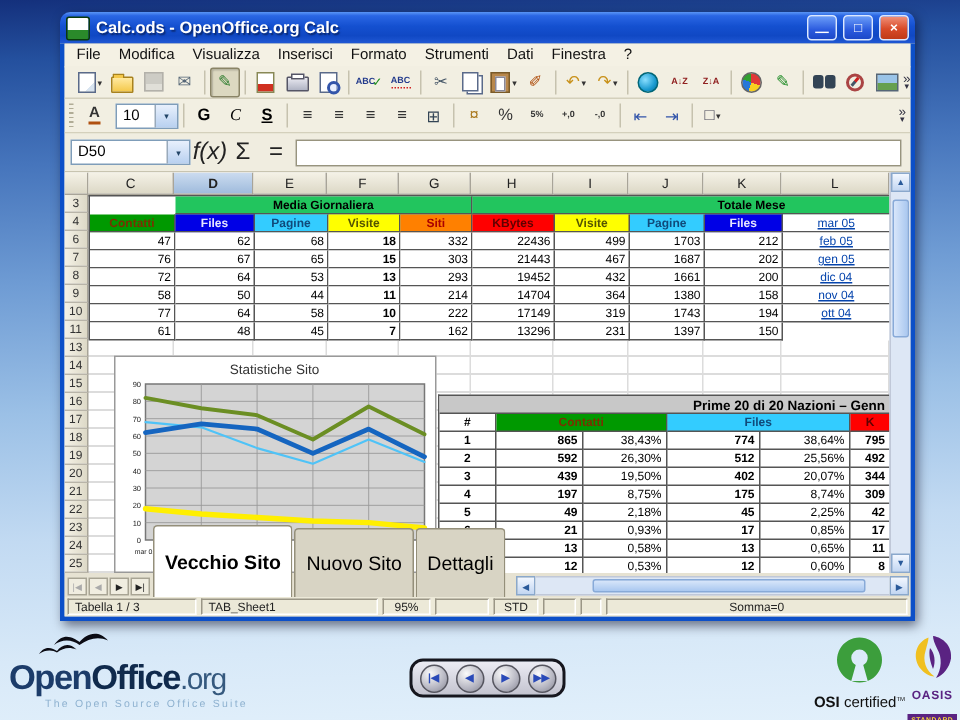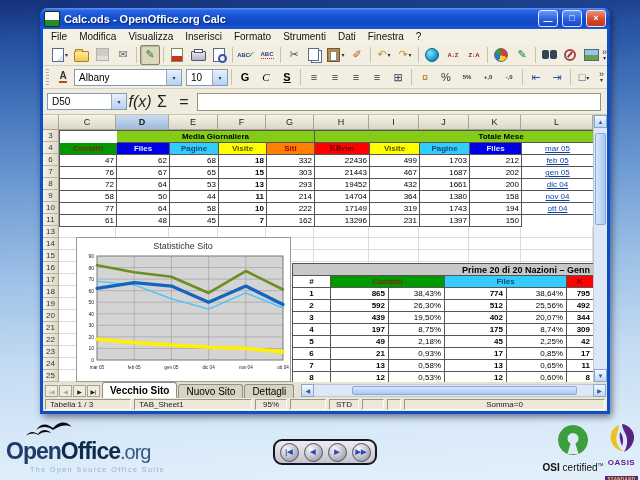--- a/index.html
+++ b/index.html
@@ -65,21 +65,21 @@
 .colhdr-row{position:absolute;top:0;left:0;width:100%;height:15px;display:flex}
 .hdr-cell{background:linear-gradient(180deg,#f5f2e7,#dcd8c6);border-right:1px solid #a8a498;border-bottom:1px solid #a8a498;display:flex;align-items:center;justify-content:center;font-size:9px;color:#222;box-sizing:border-box;flex:0 0 auto}
 .hdr-sel{background:linear-gradient(180deg,#ccdcf0,#9fbbdc);font-weight:bold}
 .rowhdr-col{position:absolute;top:15px;left:0;width:16px}
 .rowhdr-cell{height:12px;width:16px;background:linear-gradient(90deg,#f5f2e7,#ddd9c7);border-right:1px solid #a8a498;border-bottom:1px solid #b8b4a8;display:flex;align-items:center;justify-content:center;font-size:8px;color:#333;box-sizing:border-box}
 .grid-area{position:absolute;left:16px;top:15px;right:0;bottom:0;background:repeating-linear-gradient(180deg,transparent 0 11px,#dcdcdc 11px 12px)}
 .vline{position:absolute;top:0;bottom:0;width:1px;background:#dcdcdc}
 
 .st{display:grid;grid-template-columns:57px 53px 49px 48px 48px 55px 50px 50px 52px 72px;grid-auto-rows:12px;position:absolute;left:16px;top:15px;background:#fff;border-top:1px solid #555;border-left:1px solid #555}
 .stc{border-right:1px solid #555;border-bottom:1px solid #555;font-size:8px;display:flex;align-items:center;box-sizing:border-box;background:#fff;padding:0 2px;justify-content:flex-end;white-space:nowrap;overflow:hidden}
-.stc.hdr{background:#84cc16;font-weight:bold;justify-content:center;font-size:8px}
+.stc.hdr{background:#22c55e;font-weight:bold;justify-content:center;font-size:8px}
 .stc.mese{grid-row:1/3;grid-column:1;background:#c8c8c8;font-weight:bold;justify-content:center}
 .stc.g1{grid-column:2/6}
 .stc.g2{grid-column:6/11;padding-left:96px}
 .stc.month{justify-content:center;color:#0645ad;text-decoration:underline}
 .stc.bold{font-weight:bold}
 
 .chartbox{position:absolute;left:33px;top:122px;width:215px;height:145px;background:#fff;border:1px solid #999;box-sizing:border-box}
 
 .na{display:grid;grid-template-columns:38px 58px 56px 62px 60px 27px;grid-auto-rows:12px;position:absolute;left:249px;top:148px;width:301px;background:#fff;border-top:1px solid #555;border-left:1px solid #555}
 .nac{border-right:1px solid #555;border-bottom:1px solid #555;font-size:8px;display:flex;align-items:center;justify-content:flex-end;padding:0 3px;box-sizing:border-box;white-space:nowrap;overflow:hidden}
@@ -90,21 +90,21 @@
 
 .vscroll{position:absolute;left:550px;top:86px;width:14px;height:267px;background:#dde7f5;border-left:1px solid #c0c8d8;box-sizing:border-box}
 .vs-btn{height:13px;background:linear-gradient(180deg,#f2f7ff,#c2d6f2);border:1px solid #8aa8cc;font-size:6px;color:#2a5a9a;display:flex;align-items:center;justify-content:center;box-sizing:border-box}
 .vs-btn.bottom{position:absolute;bottom:0;left:0;right:0}
 .vs-thumb{position:absolute;top:18px;left:1px;right:1px;height:90px;background:linear-gradient(90deg,#d8e6fa,#aac8f0);border:1px solid #88aad8;border-radius:2px}
 
 .tabsrow{position:absolute;left:0;right:0;top:353px;height:16px;background:#e6e2d2;display:flex;align-items:flex-end;box-sizing:border-box}
 .tabnav{display:flex;gap:1px;padding:0 2px 1px 2px;align-items:center}
 .tn-btn{width:13px;height:12px;border:1px solid #a8a494;background:#f0ede0;display:flex;align-items:center;justify-content:center;font-size:6px;color:#222;box-sizing:border-box}
 .tn-btn.disabled{color:#aaa}
-.sheet-tab{height:13px;padding:0 7px;font-size:10px;display:flex;align-items:center;border:1px solid #948f7a;border-bottom:none;background:#d8d4c4;border-radius:3px 3px 0 0;margin-right:1px;white-space:nowrap}
+.sheet-tab{height:13px;padding:16px 7px;font-size:13px;display:flex;align-items:center;border:1px solid #948f7a;border-bottom:none;background:#d8d4c4;border-radius:3px 3px 0 0;margin-right:1px;white-space:nowrap}
 .sheet-tab.active{background:#fff;font-weight:bold;height:15px}
 .hscroll{flex:1;display:flex;align-items:center;height:13px;margin:0 1px 1px 6px}
 .hs-btn{width:13px;height:13px;background:linear-gradient(180deg,#f2f7ff,#c2d6f2);border:1px solid #8aa8cc;font-size:6px;color:#2a5a9a;display:flex;align-items:center;justify-content:center;box-sizing:border-box}
 .hs-track{position:relative;flex:1;height:13px;background:#dde7f5;border-top:1px solid #c0c8d8;border-bottom:1px solid #c0c8d8;box-sizing:border-box}
 .hs-thumb{position:absolute;left:38px;right:16px;top:1px;bottom:1px;background:linear-gradient(180deg,#d8e6fa,#aac8f0);border:1px solid #88aad8;border-radius:2px}
 
 .statusbar{position:absolute;left:0;right:0;top:369px;height:13px;background:#ece9d8;display:flex;gap:3px;padding:1px 2px;font-size:8px;box-sizing:border-box;color:#222}
 .sb-box{border:1px solid;border-color:#9a9686 #fff #fff #9a9686;display:flex;align-items:center;padding:0 4px;box-sizing:border-box;white-space:nowrap;overflow:hidden}
 .sb-sum{flex:1;justify-content:center}
 
@@ -286,24 +286,20 @@
           </div>
           <div class="tb-overflow">
             <span>»</span>
             <span style="font-size: 6px;">▾</span>
           </div>
         </div>
       <div class="toolbar" id="toolbar-formatting">
           <div class="tb-handle"></div>
           <div class="tbi">
             <span style="font-size: 10px; font-weight: bold; color: rgb(51, 51, 51); border-bottom: 2px solid rgb(176, 80, 16); line-height: 10px;">A</span>
-          </div>
-          <div class="combo" style="width: 108px;">
-            <span>Albany</span>
-            <span class="arrow">▾</span>
           </div>
           <div class="combo" style="width: 42px; margin-left: 3px;">
             <span>10</span>
             <span class="arrow">▾</span>
           </div>
           <div class="tb-sep"></div>
           <div class="tbi">
             <span style="font-weight: bold;">G</span>
           </div>
           <div class="tbi">
@@ -425,21 +421,21 @@
             <div class="rowhdr-cell">25</div>
           </div>
         <div class="st" id="statstable">
             <div class="stc hdr g1">Media Giornaliera</div>
             <div class="stc hdr g2">Totale Mese</div>
             <div class="stc hdr" style="background: rgb(0, 153, 0); color: rgb(122, 48, 0);">Contatti</div>
             <div class="stc hdr" style="background: rgb(0, 0, 230); color: rgb(230, 230, 255);">Files</div>
             <div class="stc hdr" style="background: rgb(51, 204, 255); color: rgb(16, 74, 122);">Pagine</div>
             <div class="stc hdr" style="background: rgb(255, 255, 0); color: rgb(85, 85, 0);">Visite</div>
             <div class="stc hdr" style="background: rgb(255, 128, 0); color: rgb(170, 0, 0);">Siti</div>
-            <div class="stc hdr" style="background: rgb(255, 0, 0); color: rgb(96, 0, 0); font-family: Liberation Serif, serif;">KBytes</div>
+            <div class="stc hdr" style="background: rgb(255, 0, 0); color: rgb(96, 0, 0);">KBytes</div>
             <div class="stc hdr" style="background: rgb(255, 255, 0); color: rgb(85, 85, 0);">Visite</div>
             <div class="stc hdr" style="background: rgb(51, 204, 255); color: rgb(16, 74, 122);">Pagine</div>
             <div class="stc hdr" style="background: rgb(0, 0, 230); color: rgb(230, 230, 255);">Files</div>
             <div class="stc month">mar 05</div>
             <div class="stc ">47</div>
             <div class="stc ">62</div>
             <div class="stc ">68</div>
             <div class="stc bold">18</div>
             <div class="stc ">332</div>
             <div class="stc ">22436</div>

